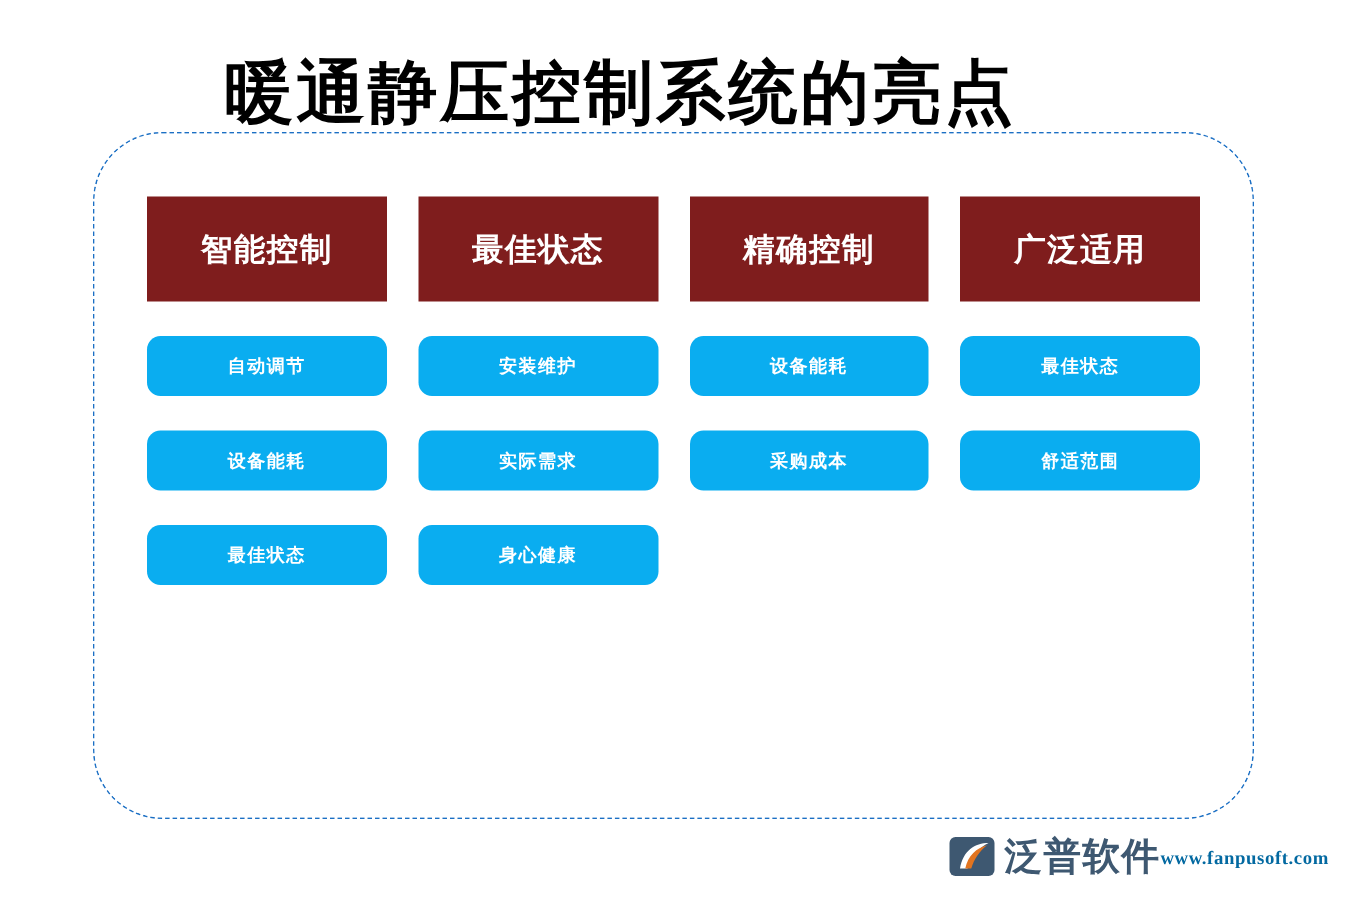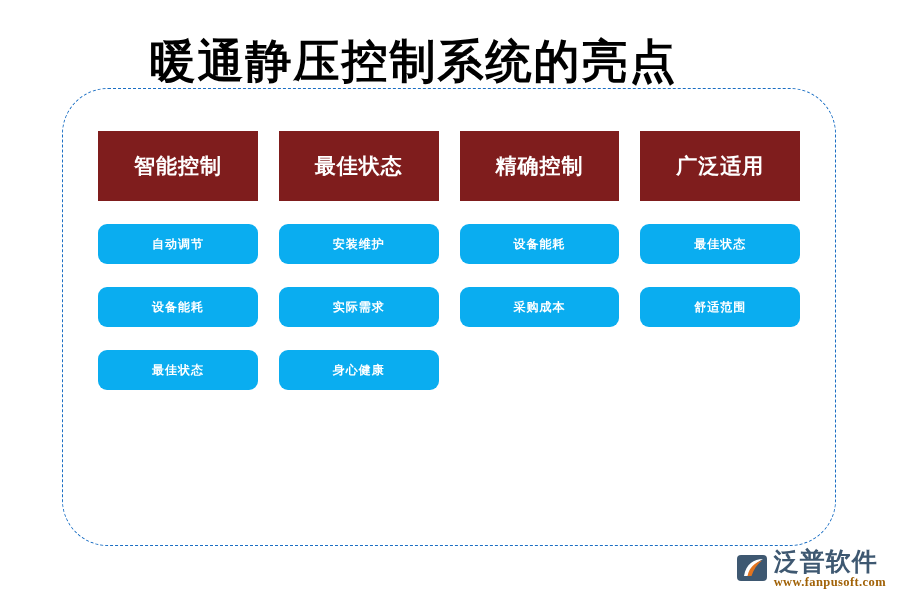--- a/index.html
+++ b/index.html
@@ -109,37 +109,36 @@
     gap: 5px;
   }
   .logo-mark {
     width: 34px;
     height: 34px;
     position: relative;
     flex: 0 0 auto;
   }
   .logo-text-wrap {
     display: flex;
-    flex-direction: column;
-    align-items: flex-start;
+    align-items: center;
     line-height: 1;
   }
   .logo-name {
     font-size: 25px;
     font-weight: 700;
     color: #3e5871;
     letter-spacing: 1px;
     font-family: "Liberation Serif", "DejaVu Serif", serif;
     white-space: nowrap;
   }
   .logo-url {
     margin-top: 2px;
     font-size: 12.5px;
     font-weight: 700;
-    color: #a16207;
+    color: #0369a1;
     letter-spacing: 0.4px;
     font-family: "Liberation Serif", "DejaVu Serif", serif;
     white-space: nowrap;
   }
 </style>
 </head>
 <body>
 
 <div class="page">
 

